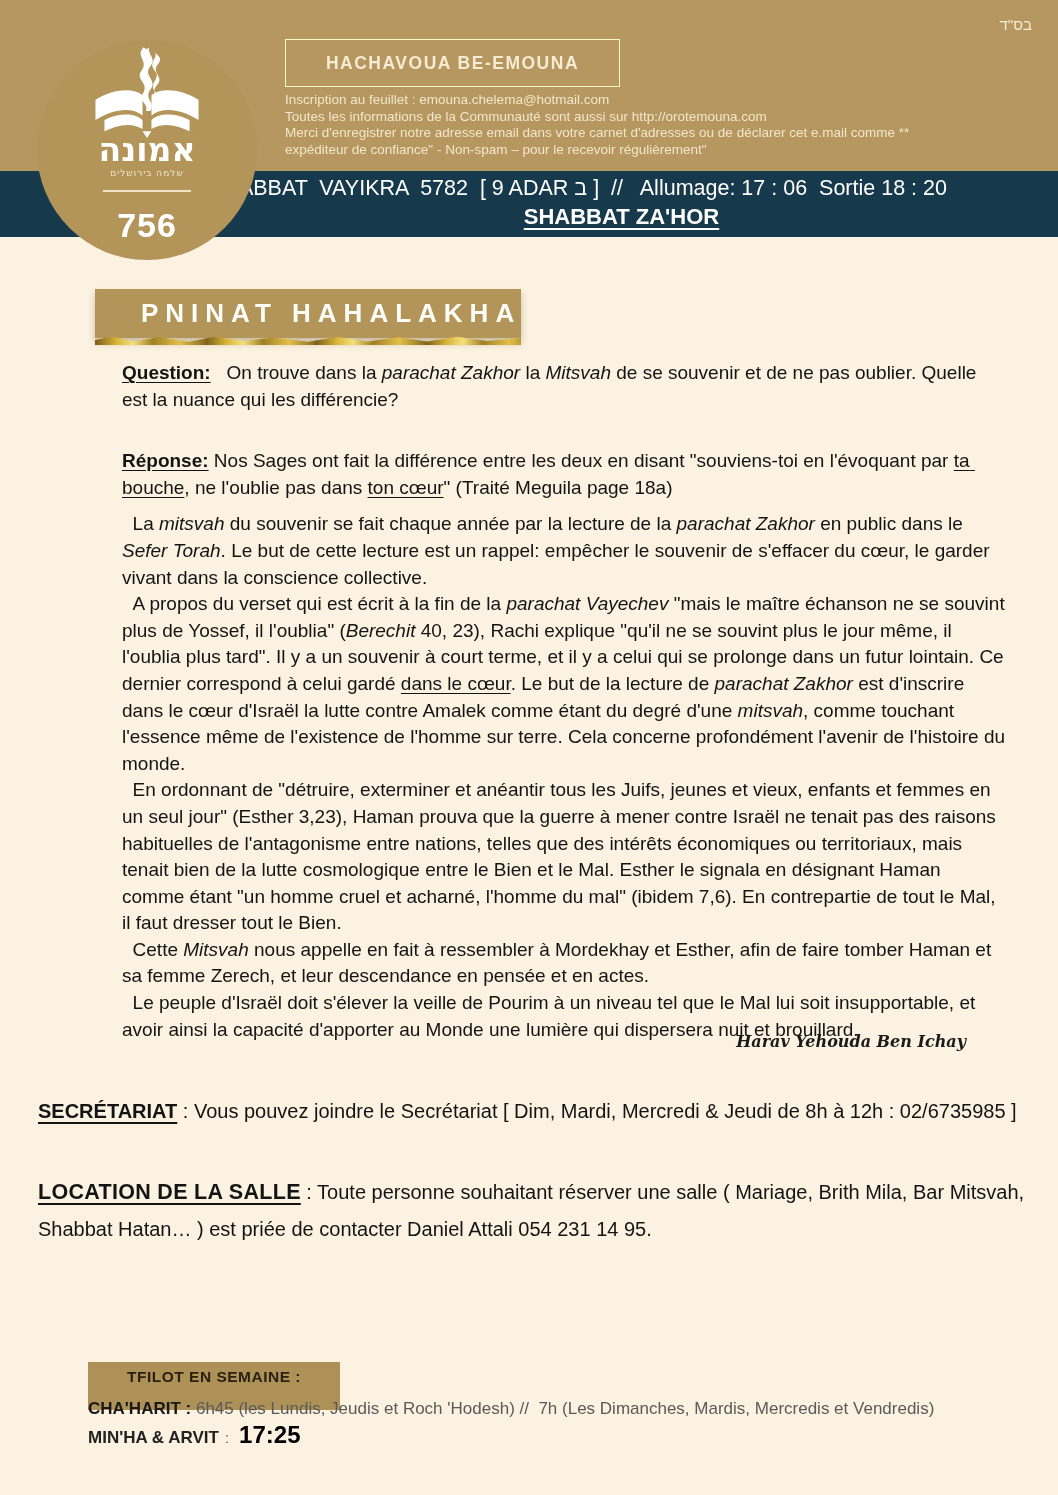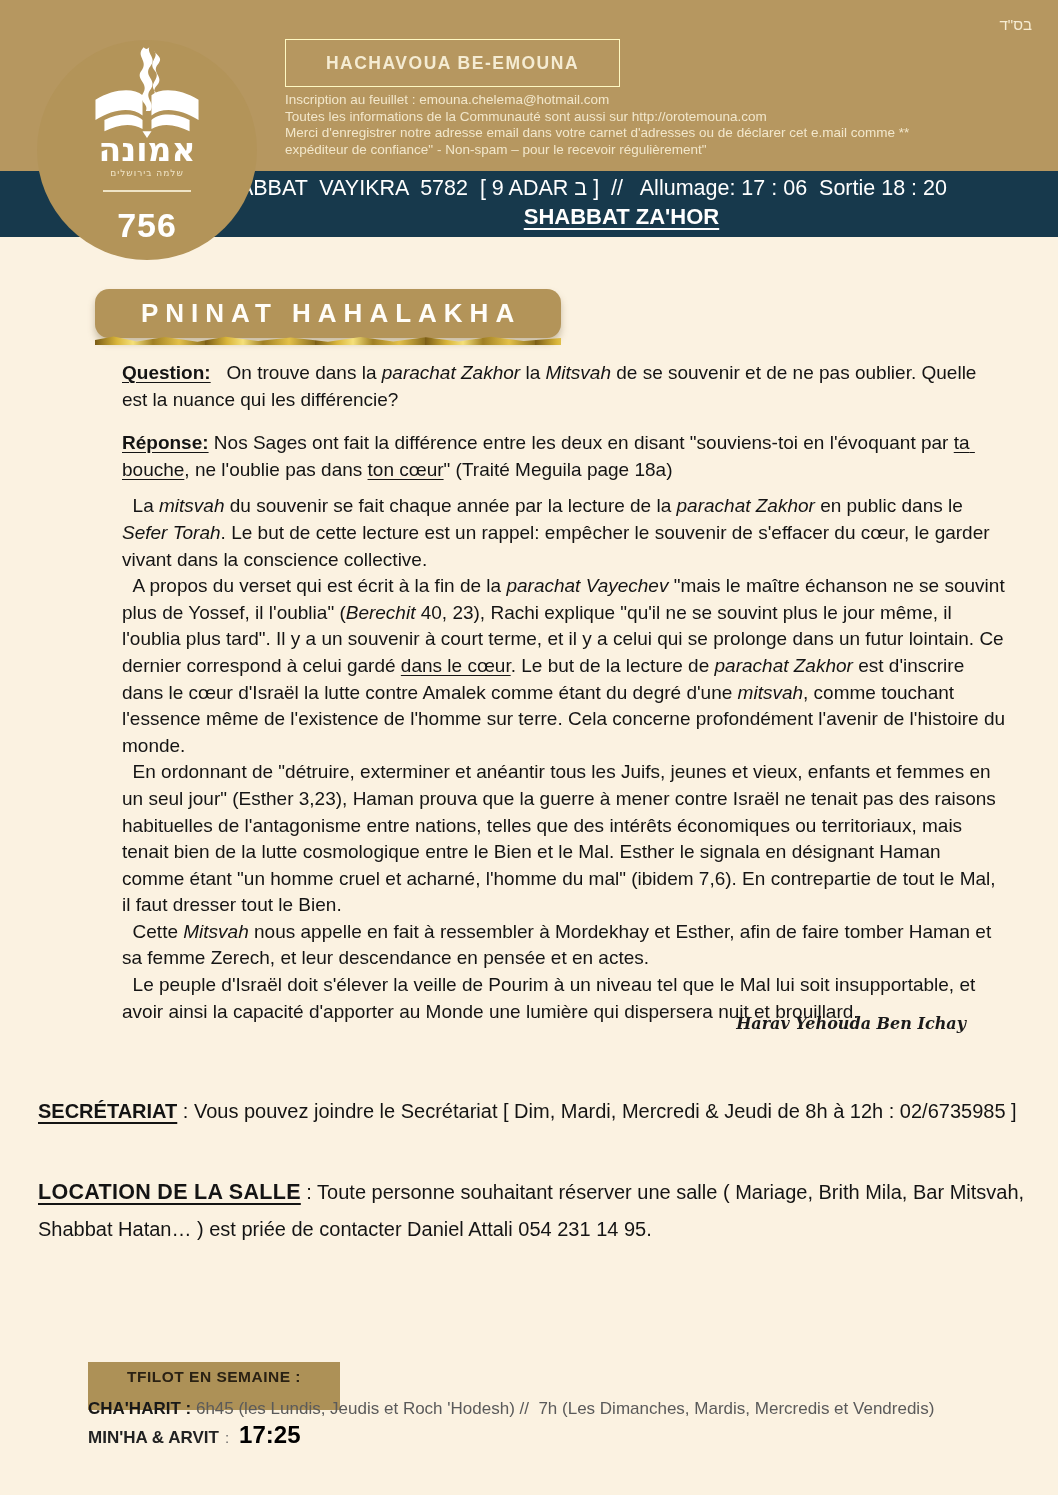--- a/index.html
+++ b/index.html
@@ -29,37 +29,36 @@
     position:absolute;left:37px;top:40px;width:220px;height:220px;border-radius:50%;
     background:#B39459;z-index:5;display:flex;flex-direction:column;align-items:center;
   }
   .logo-mark{margin-top:6px;}
   .logo-hebrew{color:#fff;font-family:"DejaVu Sans",sans-serif;font-weight:bold;font-size:33px;line-height:32px;margin-top:-4px;}
   .logo-sub{color:#F1E6C9;font-family:"DejaVu Sans",sans-serif;font-size:9px;letter-spacing:1px;margin-top:2px;}
   .logo-divider{width:88px;height:2px;background:#EFE4C6;margin-top:12px;}
   .logo-number{color:#fff;font-weight:bold;font-size:34px;margin-top:14px;letter-spacing:1px;}
   
   .pninat-banner{
-    position:absolute;left:95px;top:289px;width:466px;height:49px;background:#B39459;
+    position:absolute;left:95px;top:289px;width:426px;height:49px;background:#B39459;
     box-shadow:0 5px 7px rgba(110,90,50,0.35);
-    border-radius:14px;
   }
   .pninat-title{
     color:#FFFDF8;font-weight:bold;font-size:26px;letter-spacing:7px;
     line-height:49px;padding-left:46px;white-space:nowrap;
   }
   .gold-strip{
     position:absolute;left:0;right:0;bottom:-7px;height:9px;
     background:repeating-linear-gradient(90deg,#7a5c16 0,#d9b53a 22px,#f5e07a 38px,#a07f24 58px,#e3c049 84px,#8a6d1f 110px);
     clip-path:polygon(0 45%,4% 5%,9% 60%,15% 12%,22% 65%,28% 8%,35% 55%,42% 18%,50% 65%,57% 10%,64% 60%,71% 15%,78% 62%,85% 8%,92% 55%,100% 22%,100% 100%,0 100%);
   }
   
   .article{position:absolute;left:122px;top:360px;width:884px;font-size:19px;line-height:26.6px;}
   .para{margin:0;white-space:pre-wrap;}
-  .para.p1{margin-bottom:17px;}
+  .para.p1{margin-bottom:35px;}
   .para.p2{margin-bottom:10px;}
   .seg-label{font-weight:bold;text-decoration:underline;text-underline-offset:3px;}
   .seg-i{font-style:italic;}
   .seg-u{text-decoration:underline;text-underline-offset:3px;}
   .signature{
     text-align:right;padding-right:40px;margin-top:-14px;
     font-family:"DejaVu Serif",serif;font-style:italic;font-weight:bold;font-size:16px;color:#1a1a1a;
   }
   
   .secretariat{position:absolute;left:38px;top:1098px;width:995px;font-size:20px;line-height:27px;}

